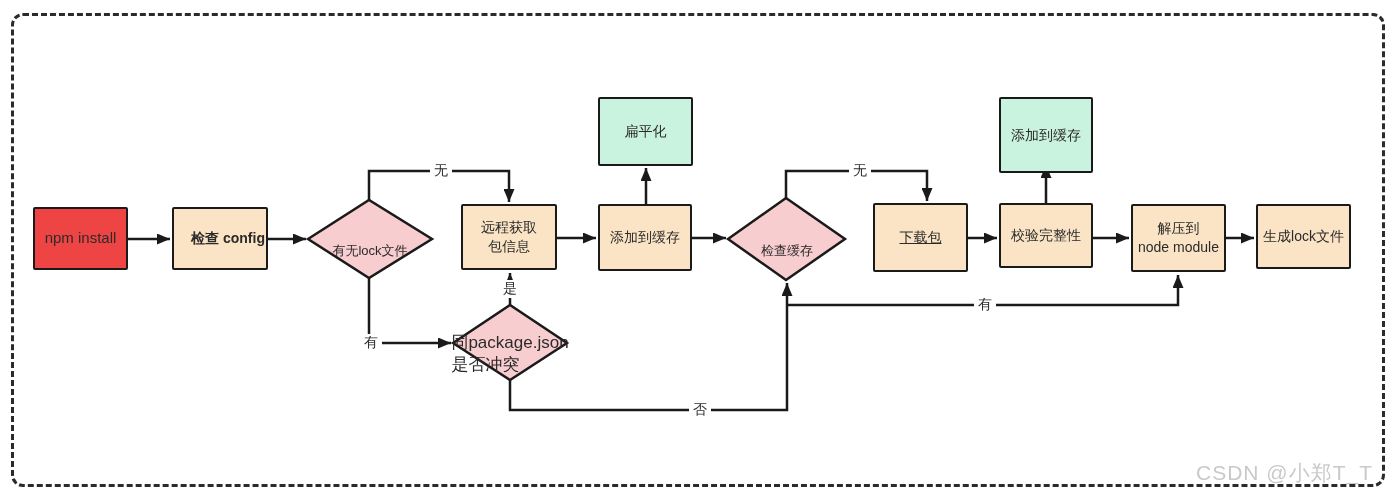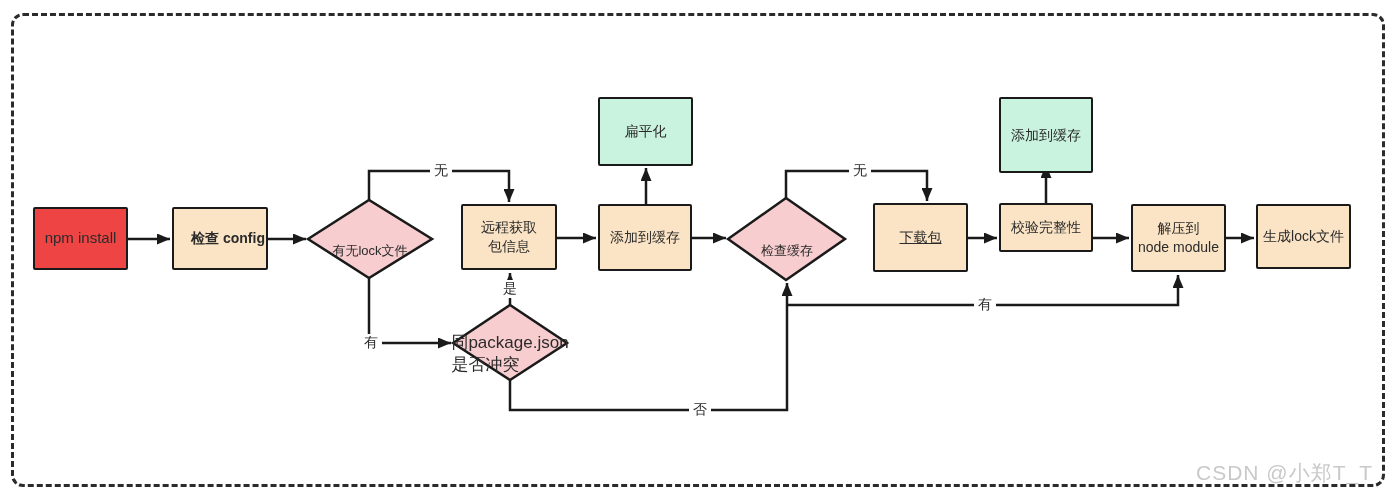--- a/index.html
+++ b/index.html
@@ -90,21 +90,21 @@
 </div>
 
 <div class="box orange" style="left:598px;top:204px;width:94px;height:67px">
   <span>添加到缓存</span>
 </div>
 
 <div class="box orange" style="left:873px;top:203px;width:95px;height:69px">
   <span class="underline">下载包</span>
 </div>
 
-<div class="box orange" style="left:999px;top:203px;width:94px;height:49px">
+<div class="box orange" style="left:999px;top:203px;width:94px;height:65px">
   <span>校验完整性</span>
 </div>
 
 <div class="box mint" style="left:999px;top:97px;width:94px;height:76px">
   <span>添加到缓存</span>
 </div>
 
 <div class="box orange" style="left:1131px;top:204px;width:95px;height:68px">
   <span>解压到</span>
   <span>node module</span>

